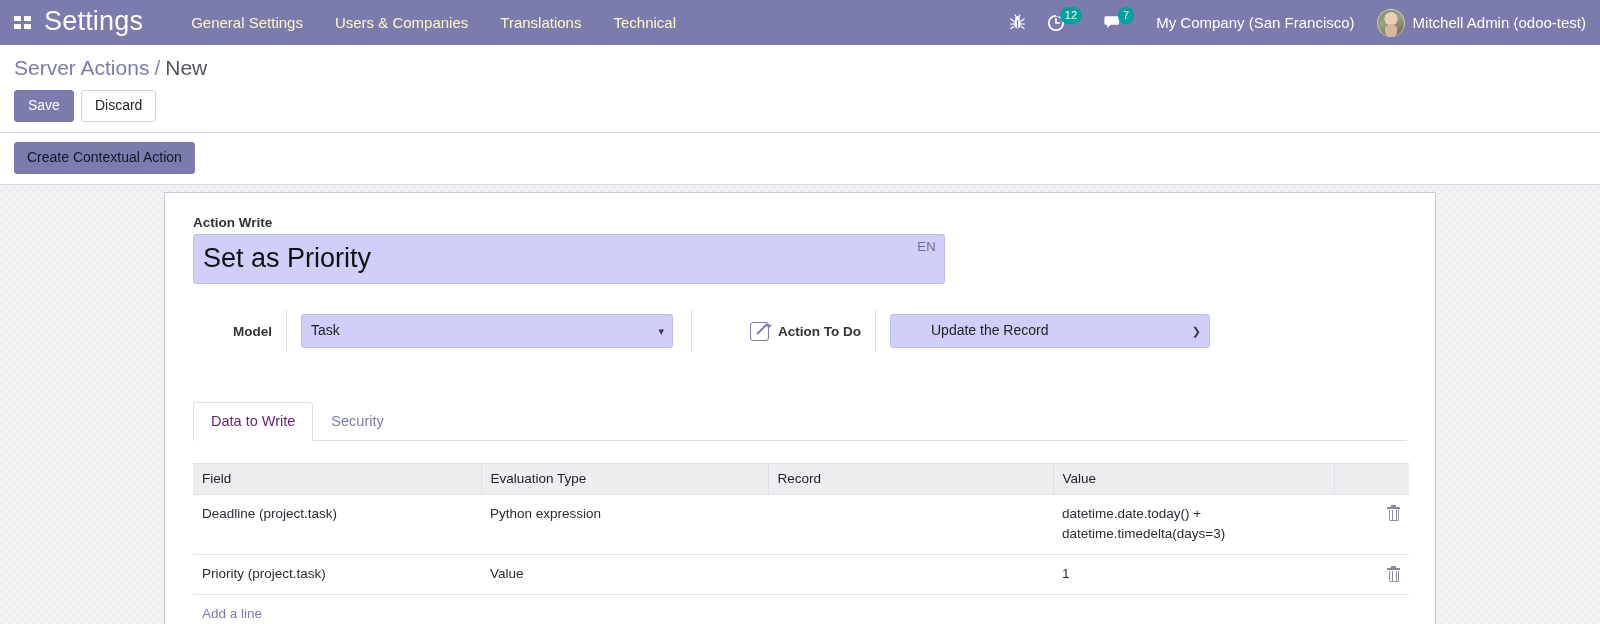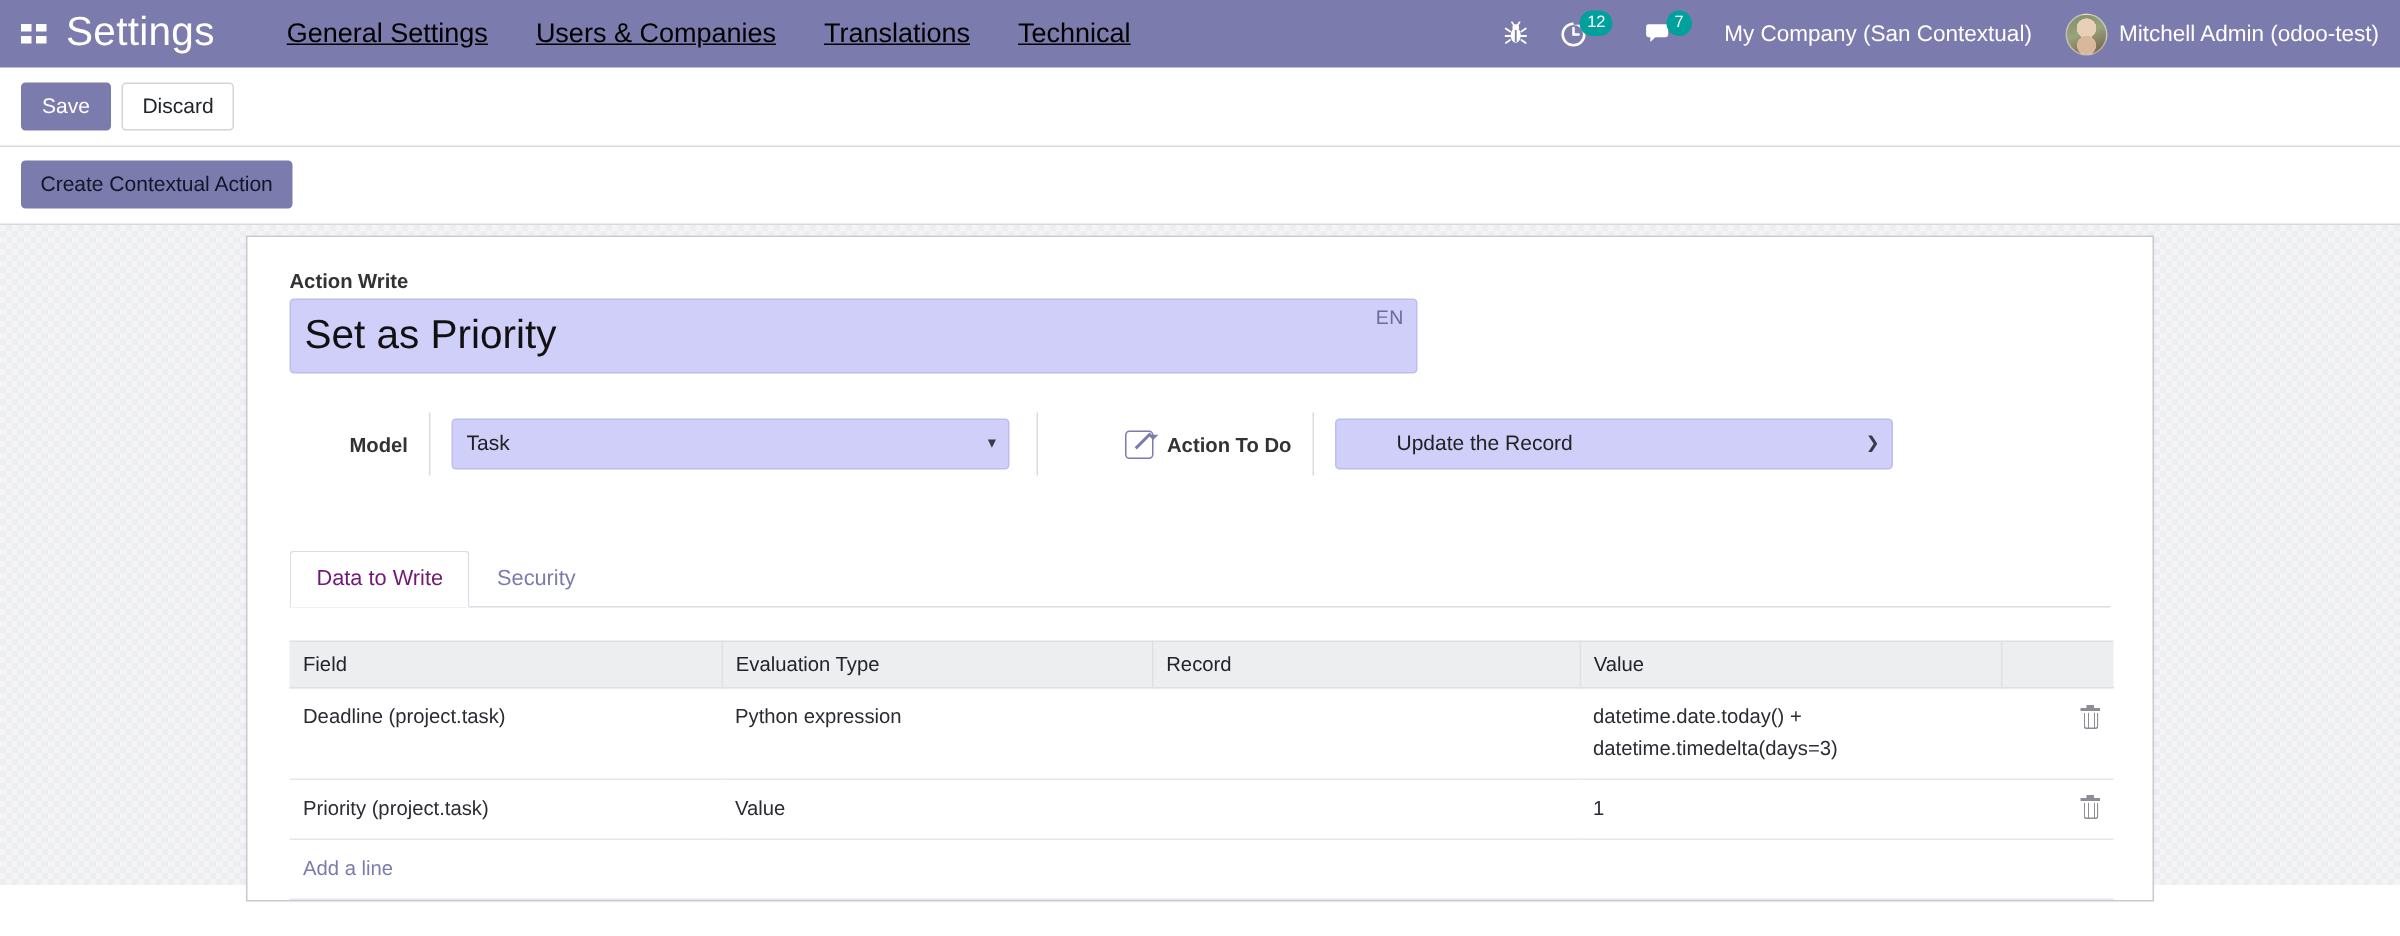--- a/index.html
+++ b/index.html
@@ -41,25 +41,24 @@
     font-weight: 400;
     letter-spacing: .2px;
     margin-right: 48px;
     color: #ffffff;
     cursor: pointer;
     line-height: 1;
     padding-bottom: 3px;
   }
   .nav-menu { display: flex; align-items: center; gap: 32px; }
   .nav-menu .nav-item {
-    font-size: 18px;
-    color: #000000;
+    font-size: 15px;
+    color: #fef9c3;
     cursor: pointer;
     white-space: nowrap;
-    text-decoration: underline;
   }
   .nav-right {
     margin-left: auto;
     display: flex;
     align-items: center;
     gap: 4px;
   }
   .nav-right > * { margin-left: 18px; }
   .sysicon { position: relative; display: flex; align-items: center; cursor: pointer; }
   .sysicon svg { display: block; }
@@ -223,21 +222,21 @@
   .sel-wrap .caret {
     position: absolute;
     right: 9px; top: 50%;
     transform: translateY(-50%);
     pointer-events: none;
     color: #3a3a44;
     font-size: 11px;
     line-height: 1;
   }
   .model-sel { width: 372px; }
-  .action-sel { width: 372px; padding-left: 40px; }
+  .action-sel { width: 320px; padding-left: 40px; }
   .ext-icon {
     width: 19px; height: 19px;
     border: 1.6px solid #7c7bad;
     border-radius: 3px;
     position: relative;
     margin-right: 9px;
     flex: none;
     cursor: pointer;
   }
   .ext-icon:after {
@@ -397,30 +396,33 @@
       <span class="badge">12</span>
     </div>
 
     <div class="sysicon">
       <svg width="19" height="16" viewBox="0 0 19 16" aria-hidden="true">
         <path d="M2 1.2h11.5a1.6 1.6 0 0 1 1.6 1.6v5.4a1.6 1.6 0 0 1-1.6 1.6H6.6L3.2 13V9.8H2A1.6 1.6 0 0 1 .4 8.2V2.8A1.6 1.6 0 0 1 2 1.2z" fill="#ffffff"></path>
       </svg>
       <span class="badge">7</span>
     </div>
 
-    <div class="company-name">My Company (San Contextual)</div>
+    <div class="company-name">My Company (San Francisco)</div>
 
     <div class="user-menu">
       <span class="avatar"></span>
       <span class="user-name">Mitchell Admin (odoo-test)</span>
     </div>
   </div>
 </div>
 
 <div class="control-panel">
+  <div class="breadcrumb">
+    <span class="bc-link">Server Actions</span><span class="bc-sep">/</span><span class="bc-current">New</span>
+  </div>
   <div class="btn-row">
     <button class="btn btn-primary">Save</button>
     <button class="btn btn-secondary">Discard</button>
   </div>
 </div>
 
 <div class="action-bar">
   <button class="btn-contextual">Create Contextual Action</button>
 </div>
 

